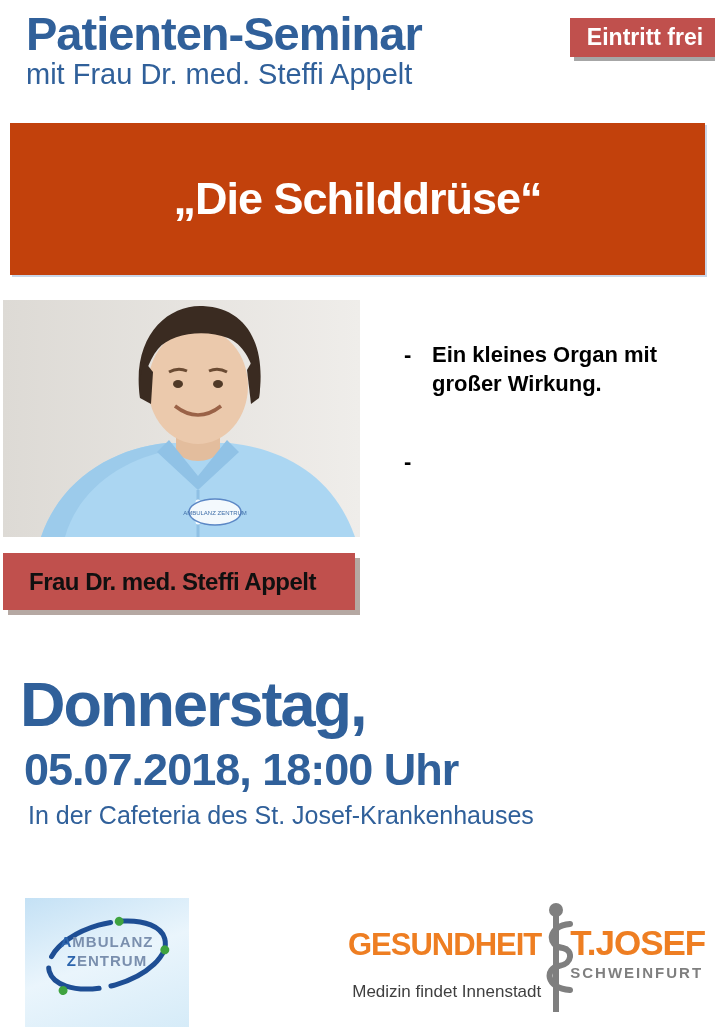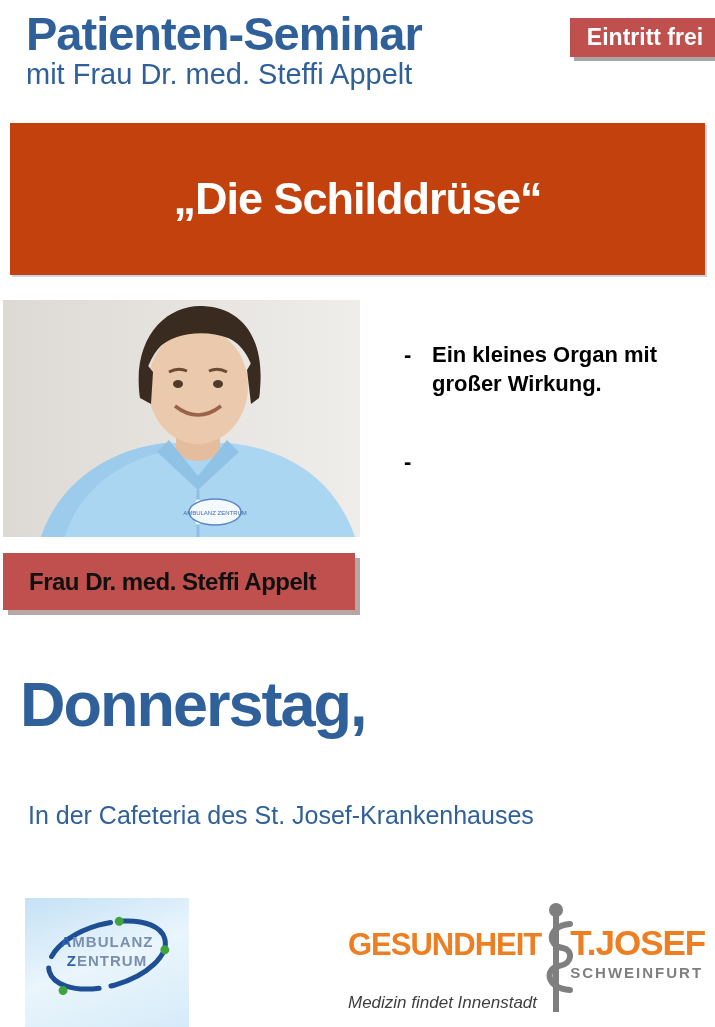--- a/index.html
+++ b/index.html
@@ -72,21 +72,21 @@
   .amb-text {
     position:absolute; left:0; top:34px; width:100%;
     text-align:center; font-size:15px; font-weight:bold; letter-spacing:1px;
     line-height:19px; color:#7a8fae;
   }
   .amb-text .initial { color:#2b64ad; }
   
   .gn-logo { position:absolute; left:348px; top:902px; display:flex; align-items:flex-start; }
   .gn-left { padding-top:25px; }
   .gn-word1 { font-size:31px; font-weight:bold; letter-spacing:-1px; color:#EE7E22; }
-  .gn-tagline { margin-top:30px; font-style:italic; font-size:17px; color:#3f3f3f; }
+  .gn-tagline { margin-top:19px; font-size:17px; color:#3f3f3f;text-align:right; }
   .gn-staff { margin:0 -3px 0 -2px; }
   .gn-right { padding-top:25px; }
   .gn-word2 { font-size:31px; font-weight:bold; letter-spacing:-1px; color:#7F7F7F; }
   .gn-word3 { font-size:35px; font-weight:bold; letter-spacing:-1px; color:#EE7E22; margin-top:-4px; }
   .gn-word4 { font-size:15px; font-weight:bold; letter-spacing:2px; color:#7F7F7F; margin-top:1px; }
 </style>
 </head>
 <body>
 
 <div id="page">
@@ -144,20 +144,21 @@
       </span>
     </div>
     <div class="bullet">
       <span class="dash">-</span>
     </div>
   </div>
 
   <div class="speaker-banner">Frau Dr. med. Steffi Appelt</div>
 
   <div class="event-day">Donnerstag,</div>
+  <div class="event-datetime">05.07.2018, 18:00 Uhr</div>
   <div class="event-location">
     <div>In der Cafeteria des St. Josef-Krankenhauses</div>
   </div>
 
   <div class="amb-logo">
     <svg width="164" height="114" viewBox="0 0 164 114">
       <g transform="rotate(-16 82 57)">
         <ellipse cx="82" cy="57" rx="60" ry="31" fill="none" stroke="#1E4E94" stroke-width="5" stroke-dasharray="78 12 60 12 70 12" stroke-linecap="round"></ellipse>
         <circle cx="103" cy="28" r="4.5" fill="#3FA33F"></circle>
         <circle cx="139" cy="68" r="4.5" fill="#3FA33F"></circle>

